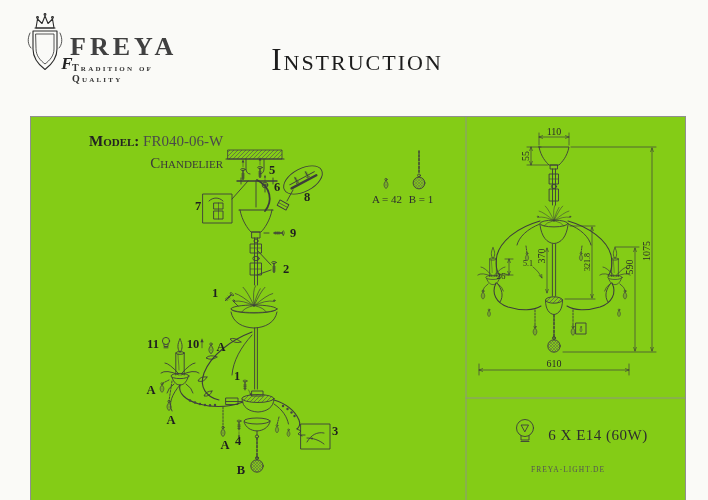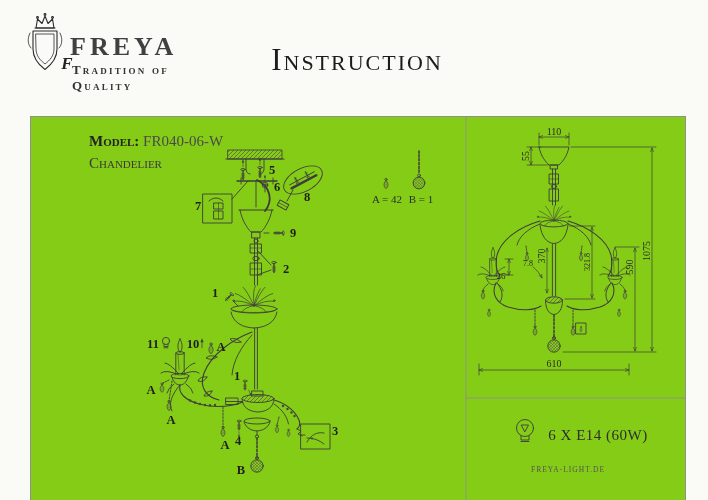--- a/index.html
+++ b/index.html
@@ -2,28 +2,28 @@
 <html><head>
 <meta charset="utf-8">
 <style>
   html,body{margin:0;padding:0;background:#eee;}
   .page{position:relative;width:708px;height:500px;background:#fafaf7;outline:1px solid #ddd;
         font-family:"Liberation Serif", "DejaVu Serif", serif;color:#2b2b2b;overflow:hidden;}
   .abs{position:absolute;}
   .ctr{transform:translate(-50%,-50%);white-space:nowrap;}
   .v{transform:translate(-50%,-50%) rotate(-90deg);white-space:nowrap;}
   .brand{font-size:26px;font-weight:bold;letter-spacing:4px;color:#404040;}
-  .tagline{font-size:13px;letter-spacing:2.2px;color:#333;font-variant:small-caps;font-weight:bold;}
+  .tagline{font-size:10px;letter-spacing:2.2px;color:#333;font-variant:small-caps;font-weight:bold;}
   .monogram{font-style:italic;font-weight:bold;font-size:17px;color:#222;}
   .title{font-size:31px;font-variant:small-caps;letter-spacing:2px;color:#1c1c1c;}
   .sheet{position:absolute;left:30px;top:116px;width:654px;height:385px;border:1px solid #8f8f8f;background:#84cc16;}
   .model-block{position:absolute;left:58px;top:14px;font-size:15px;line-height:1.45;color:#3a3a3a;}
   .model-label{font-weight:bold;font-variant:small-caps;color:#222;}
   .model-value{color:#4a4a4a;}
-  .model-type{font-variant:small-caps;color:#3a3a3a;}
+  .model-type{font-variant:small-caps;color:#3a3a3a;text-align:right;}
   .part{position:absolute;font-weight:bold;font-size:12.5px;color:#1f1f1f;}
   .cnt{position:absolute;font-size:11px;color:#2e2e2e;}
   .dim{position:absolute;font-size:10px;color:#2a2a2a;}
   .dim.s9{font-size:9px;}
   .dim.s8{font-size:8px;}
   .spec{position:absolute;font-size:15px;color:#2e2e2e;letter-spacing:0.5px;}
   .site{position:absolute;font-size:7.5px;letter-spacing:1px;color:#555;}
   svg{position:absolute;left:0;top:0;}
 </style>
 </head>
@@ -436,21 +436,21 @@
     <span class="part ctr abs" style="left:210px;top:353px;">B</span>
     <span class="part ctr abs" style="left:304px;top:314px;">3</span>
 
     <span class="cnt ctr abs" style="left:356px;top:82px;">A = 42</span>
     <span class="cnt ctr abs" style="left:390px;top:82px;">B = 1</span>
 
     <span class="dim ctr abs" style="left:523px;top:14px;">110</span>
     <span class="dim v abs" style="left:494px;top:39px;">55</span>
     <span class="dim v abs" style="left:510px;top:139px;">370</span>
     <span class="dim s9 ctr abs" style="left:470px;top:150px;margin-top:9px;">26</span>
-    <span class="dim s8 ctr abs" style="left:497px;top:146px;">7.8</span>
+    <span class="dim s8 ctr abs" style="left:497px;top:146px;">5.1</span>
     <span class="dim s8 v abs" style="left:556px;top:145px;">321.8</span>
     <span class="dim v abs" style="left:598px;top:150px;">590</span>
     <span class="dim v abs" style="left:615px;top:134px;">1075</span>
     <span class="dim ctr abs" style="left:523px;top:246px;">610</span>
 
     <span class="spec ctr abs" style="left:567px;top:318px;text-align:right;">6 X E14 (60W)</span>
     <span class="site ctr abs" style="left:537px;top:352px;">FREYA-LIGHT.DE</span>
   </div>
 </div>
 

